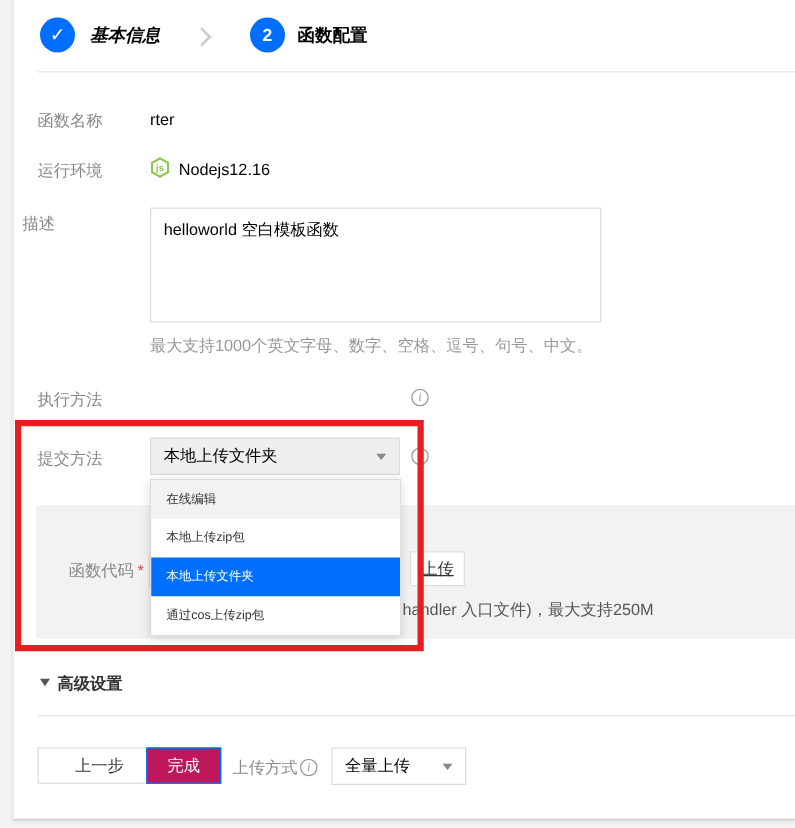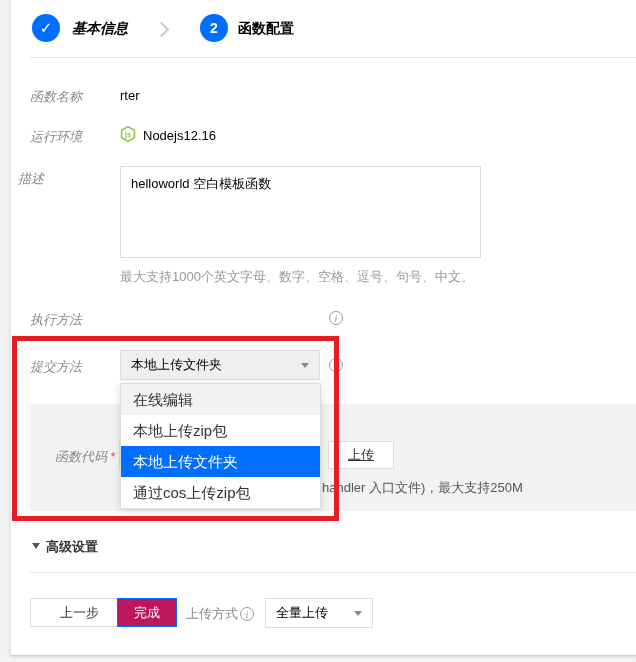--- a/index.html
+++ b/index.html
@@ -10,21 +10,21 @@
   .abs{position:absolute;}
 
   
   .step-circle{width:28px;height:28px;border-radius:50%;background:#006eff;color:#fff;
                display:flex;align-items:center;justify-content:center;font-size:14px;font-weight:bold;}
   .step-label{font-size:14px;font-weight:bold;color:#000;}
   .chevron{width:9px;height:9px;border-top:2px solid #ccc;border-right:2px solid #ccc;transform:rotate(45deg);}
   .hdr-divider{height:1px;background:#e5e5e5;}
 
   
-  .flabel{font-size:13px;color:#888;font-style:italic;}
+  .flabel{font-size:13px;color:#888;}
   .fvalue{font-size:13px;color:#000;}
   .textarea{border:1px solid #ddd;background:#fff;font-size:13px;color:#000;padding:8px 10px;box-sizing:border-box;}
   .hint{font-size:13px;color:#999;}
   .input{border:1px solid #ddd;background:#fff;font-size:13px;color:#000;
          box-sizing:border-box;display:flex;align-items:center;padding:0 10px;}
   .select{border:1px solid #ddd;font-size:13px;color:#000;box-sizing:border-box;
           display:flex;align-items:center;padding:0 10px;justify-content:space-between;cursor:pointer;}
   .caret{width:0;height:0;border-left:4px solid transparent;border-right:4px solid transparent;border-top:5px solid #888;}
   .info-icon{width:14px;height:14px;border:1px solid #999;border-radius:50%;color:#999;
              font-size:10px;line-height:13px;text-align:center;display:inline-block;box-sizing:border-box;
@@ -32,21 +32,21 @@
 
   
   .gray-section{background:#f2f2f2;}
   .req{color:#e54545;margin-left:3px;}
   .btn{border:1px solid #ddd;background:#fff;color:#333;font-size:13px;
        display:flex;align-items:center;justify-content:center;box-sizing:border-box;cursor:pointer;}
   .note{font-size:13px;color:#555;}
 
   
   .dropdown{background:#fff;border:1px solid #ddd;box-shadow:0 2px 8px rgba(0,0,0,.15);z-index:50;box-sizing:border-box;}
-  .opt{height:31px;line-height:31px;padding-left:12px;font-size:15px;color:#333;cursor:pointer;}
+  .opt{height:31px;line-height:31px;padding-left:12px;font-size:10px;color:#333;cursor:pointer;}
   .opt.hovered{background:#f2f2f2;}
   .opt.selected{background:#006eff;color:#fff;}
 
   
   .red-rect{border:5px solid #e71d24;z-index:100;pointer-events:none;box-sizing:border-box;}
 
   
   .tri-down{width:0;height:0;border-left:4px solid transparent;border-right:4px solid transparent;border-top:6px solid #555;}
   .adv-label{font-size:13px;font-weight:bold;color:#333;}
   .divider{height:1px;background:#e5e5e5;}
@@ -95,21 +95,21 @@
     <span>本地上传文件夹</span>
     <span class="caret"></span>
   </div>
   <span class="abs info-icon" style="left:329px;top:358px;">i</span>
 
   <div class="abs gray-section" style="left:29px;top:404px;width:607px;height:107px;">
     <div class="abs flabel" style="left:26px;top:44px;">
       <span>函数代码</span><span class="req">*</span>
     </div>
     <div class="abs input" style="left:90px;top:37px;width:202px;height:29px;"></div>
-    <div class="abs btn" style="left:299px;top:37px;width:66px;height:28px;text-decoration:underline;">上传</div>
+    <div class="abs btn" style="left:299px;top:37px;width:44px;height:28px;text-decoration:underline;">上传</div>
     <div class="abs note" style="left:293px;top:75px;">handler 入口文件)，最大支持250M</div>
   </div>
 
   <div class="abs dropdown" style="left:120px;top:383px;width:201px;">
     <div class="opt hovered">在线编辑</div>
     <div class="opt">本地上传zip包</div>
     <div class="opt selected">本地上传文件夹</div>
     <div class="opt">通过cos上传zip包</div>
   </div>
 

